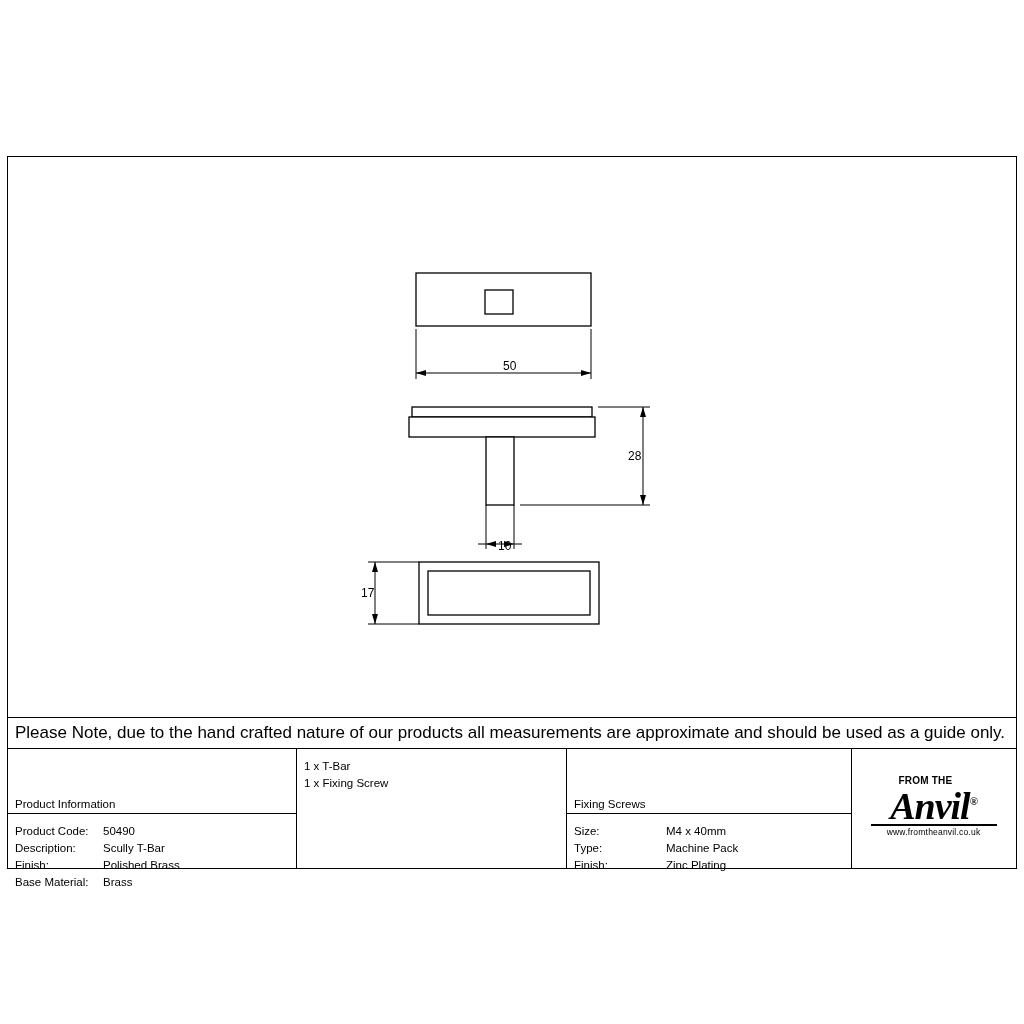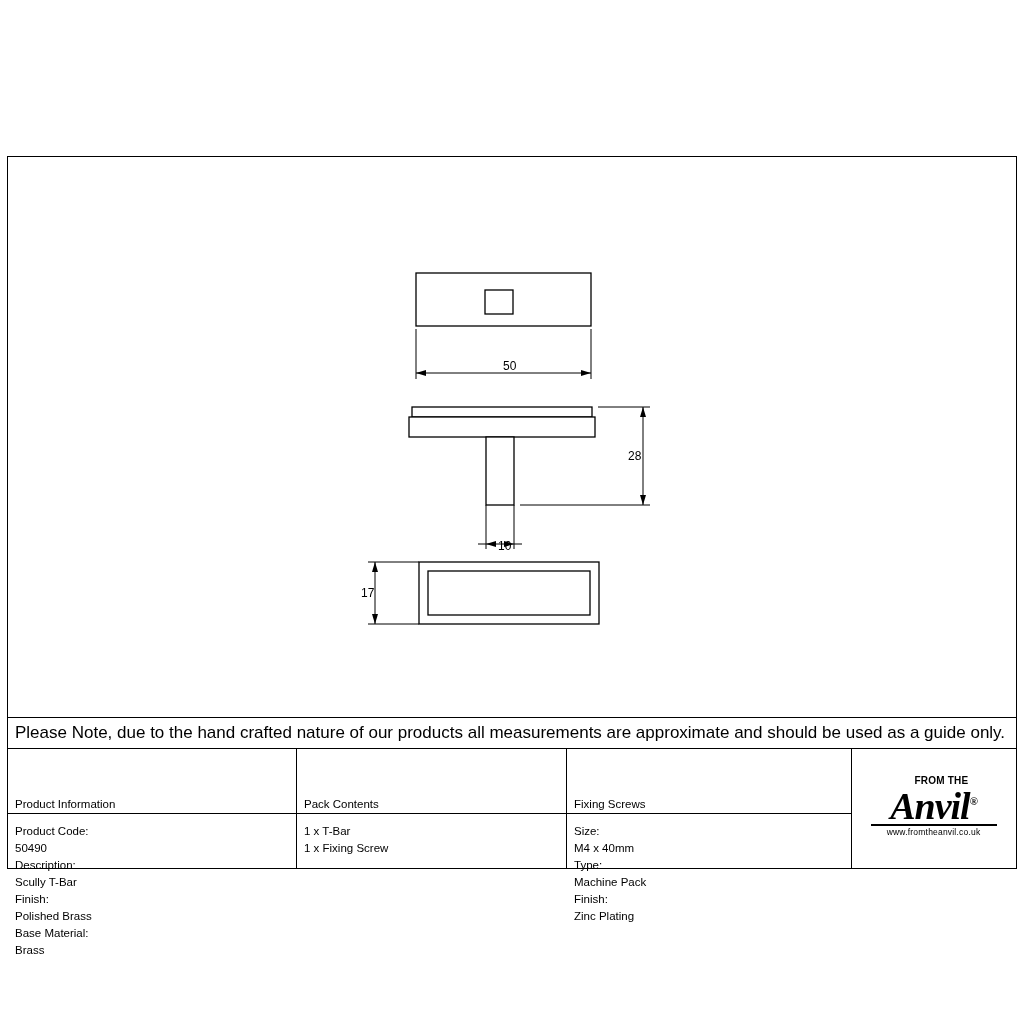--- a/index.html
+++ b/index.html
@@ -73,21 +73,20 @@
     border-bottom: 1px solid #000000;
     margin-top: 44px;
   }
   .col-body {
     padding: 9px 0 0 7px;
     font-size: 11.5px;
   }
   .kv {
     display: flex;
     line-height: 17px;
-    flex-direction: column;
   }
   .kv .k { width: 88px; }
   .kv .v { }
   .kv-fix .k { width: 92px; }
   .plain-line {
     line-height: 17px;
     font-size: 11.5px;
   }
   .col-logo {
     display: flex;
@@ -97,21 +96,21 @@
   .logo {
     text-align: center;
     line-height: 1;
     transform: translateY(-2px);
   }
   .logo .from-the {
     font-size: 10px;
     font-weight: bold;
     letter-spacing: 0.2px;
     text-align: left;
-    margin-left: 44px;
+    margin-left: 28px;
     margin-bottom: -2px;
   }
   .logo .anvil {
     font-family: "Liberation Serif", serif;
     font-size: 38px;
     font-weight: bold;
     font-style: italic;
     letter-spacing: -1px;
     line-height: 34px;
   }
@@ -213,21 +212,20 @@
           <span class="v">Polished Brass</span>
         </div>
         <div class="kv">
           <span class="k">Base Material:</span>
           <span class="v">Brass</span>
         </div>
       </div>
     </div>
 
     <div class="col col-pack">
-      <div class="col-header">Pack Contents</div>
       <div class="col-body">
         <div class="plain-line">1 x T-Bar</div>
         <div class="plain-line">1 x Fixing Screw</div>
       </div>
     </div>
 
     <div class="col col-fix">
       <div class="col-header">Fixing Screws</div>
       <div class="col-body">
         <div class="kv kv-fix">

